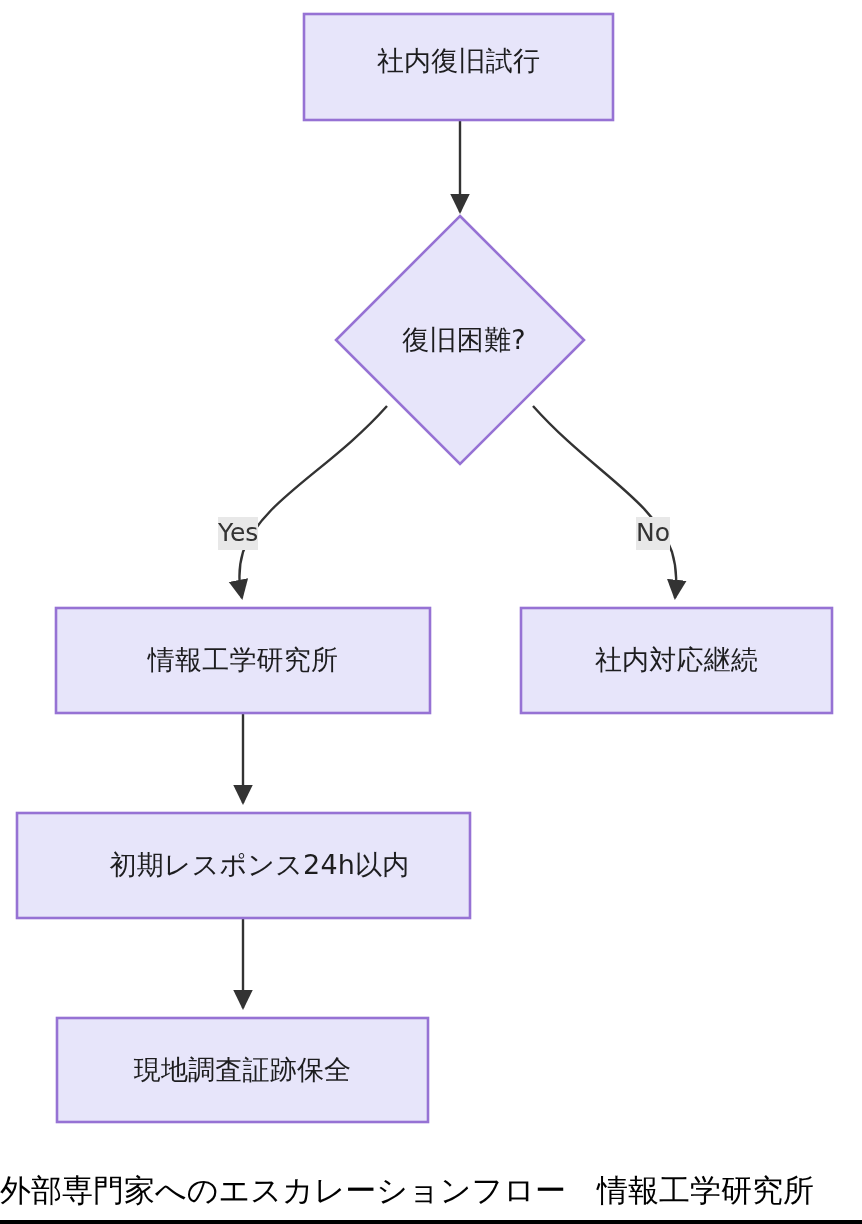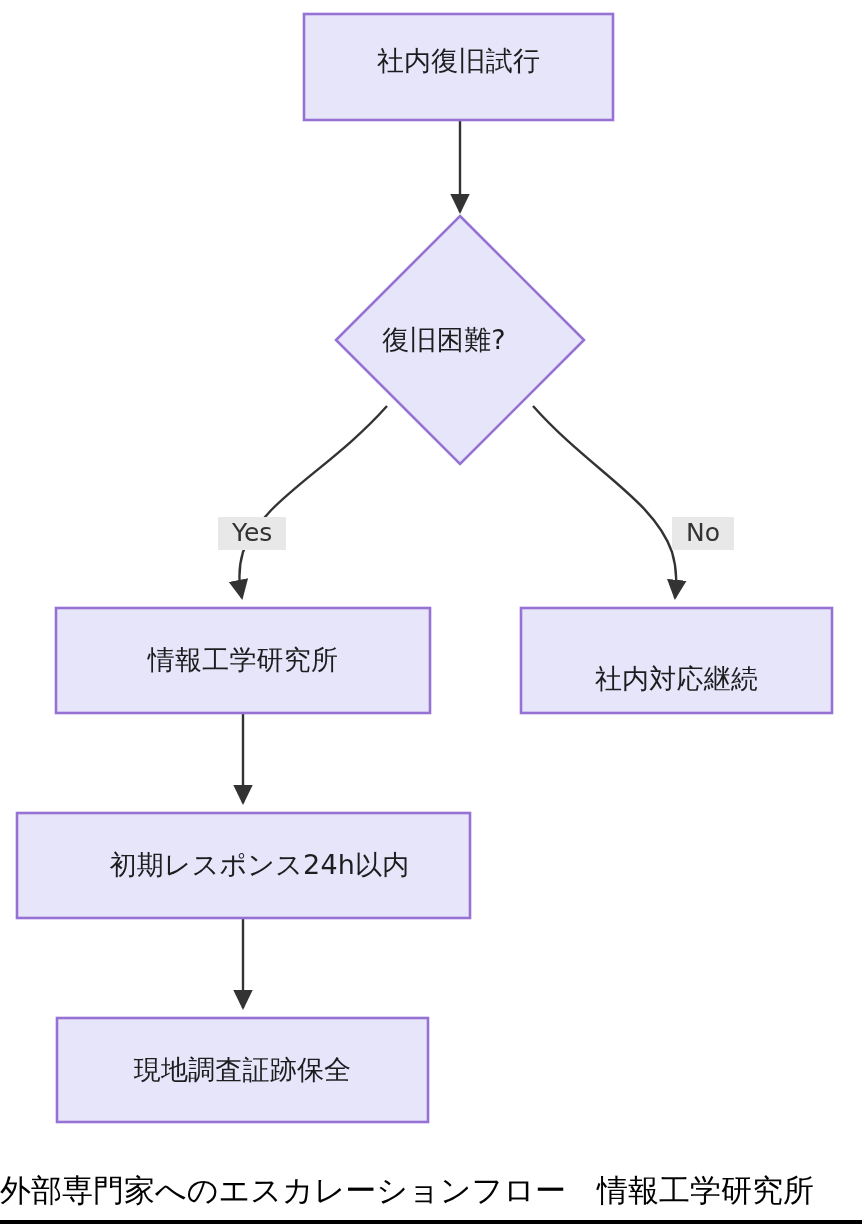--- a/index.html
+++ b/index.html
@@ -46,44 +46,44 @@
     font-size: 27px;
     color: #1d1d1f;
     line-height: 1.2;
     white-space: nowrap;
     letter-spacing: 0.2px;
   }
 
   
   #node-start   { left: 303px; top: 13px;   width: 311px; height: 96px; font-family: Liberation Serif, serif; }
   #node-contact { left: 55px;  top: 607px;  width: 376px; height: 107px; }
-  #node-inhouse { left: 520px; top: 626px;  width: 313px; height: 107px; text-align: center; }
+  #node-inhouse { left: 520px; top: 607px;  width: 313px; height: 107px; text-align: center; }
   #node-sla     { left: 16px;  top: 812px;  width: 455px; height: 107px; padding-left: 32px; }
   #node-evid    { left: 56px;  top: 1017px; width: 373px; height: 106px; }
 
   
   #node-decision {
-    left: 320px;
+    left: 340px;
     top: 220px;
     width: 248px;
     height: 240px;
   }
 
   
   .edge-label {
     position: absolute;
     background: #e8e8e8;
     color: #333333;
     font-size: 25px;
     line-height: 1.15;
-    padding: 2px 14px;
+    padding: 2px 0;
     pointer-events: auto;
   }
   #edge-label-yes { left: 218px; top: 517px; }
-  #edge-label-no  { left: 672px; top: 517px; }
+  #edge-label-no  { left: 636px; top: 517px; }
 
   
   #caption {
     position: absolute;
     left: 0;
     top: 1172px;
     width: 862px;
     height: 52px;
     box-sizing: border-box;
     border-bottom: 4px solid #000000;

